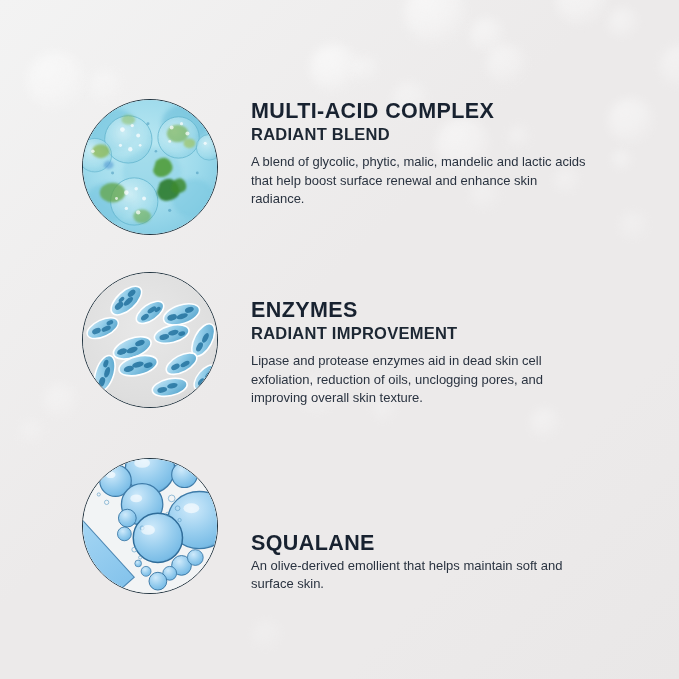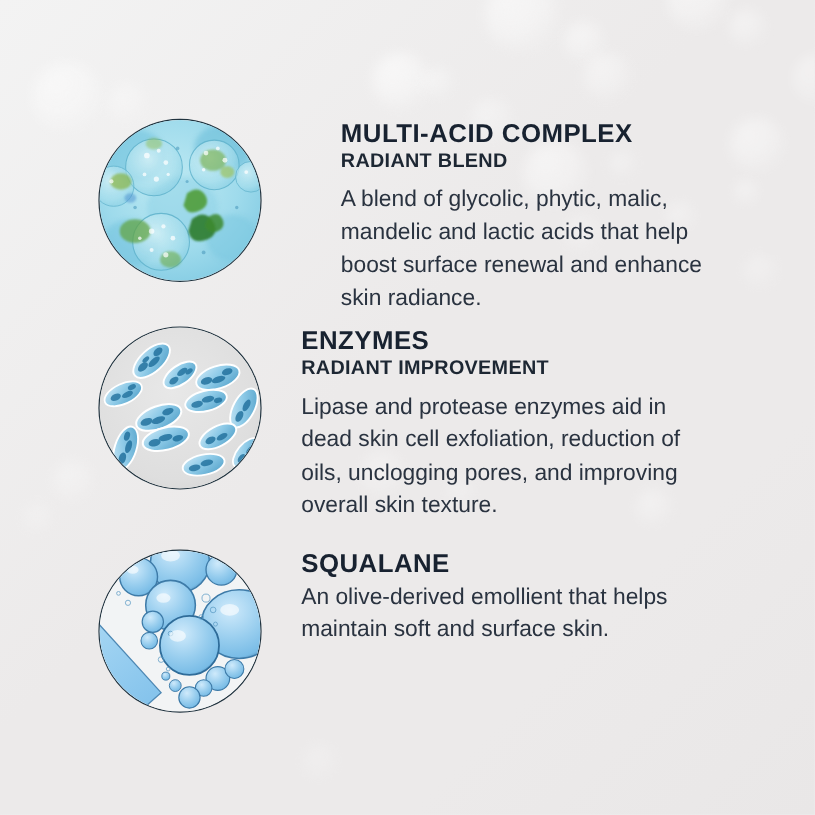--- a/index.html
+++ b/index.html
@@ -42,23 +42,23 @@
   }
 
   
   .row {
     position: absolute;
     left: 0;
     width: 679px;
     display: flex;
     align-items: flex-start;
   }
-  #row-0 { top: 99px; gap: 33px; }
-  #row-1 { top: 272px; }
-  #row-2 { top: 458px; }
+  #row-0 { top: 99px; }
+  #row-1 { top: 272px; align-items: flex-end; }
+  #row-2 { top: 458px; align-items: flex-end; }
 
   .media {
     position: relative;
     width: 136px;
     height: 136px;
     margin-left: 82px;
     flex: 0 0 136px;
   }
 
   .circle {
@@ -88,21 +88,21 @@
   }
   .subtitle {
     font-size: 16.5px;
     font-weight: bold;
     letter-spacing: 0.25px;
     color: #1d2733;
     line-height: 1.15;
     margin: 0 0 9px 0;
   }
   .desc {
-    font-size: 19px;
+    font-size: 13px;
     font-weight: normal;
     color: #2a3340;
     line-height: 1.43;
     margin: 0;
     max-width: 335px;
   }
 </style>
 </head>
 <body>
 

